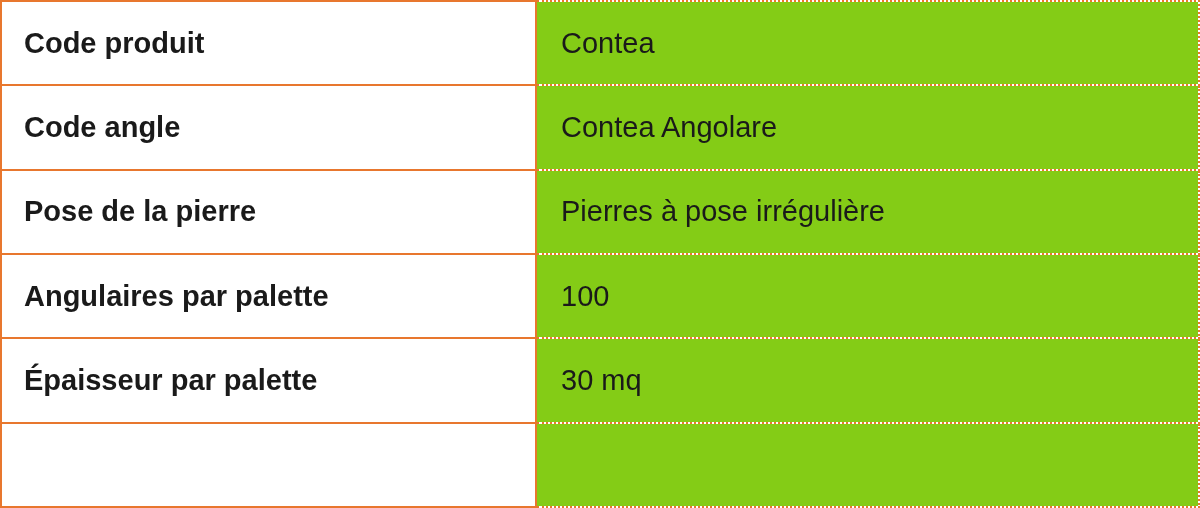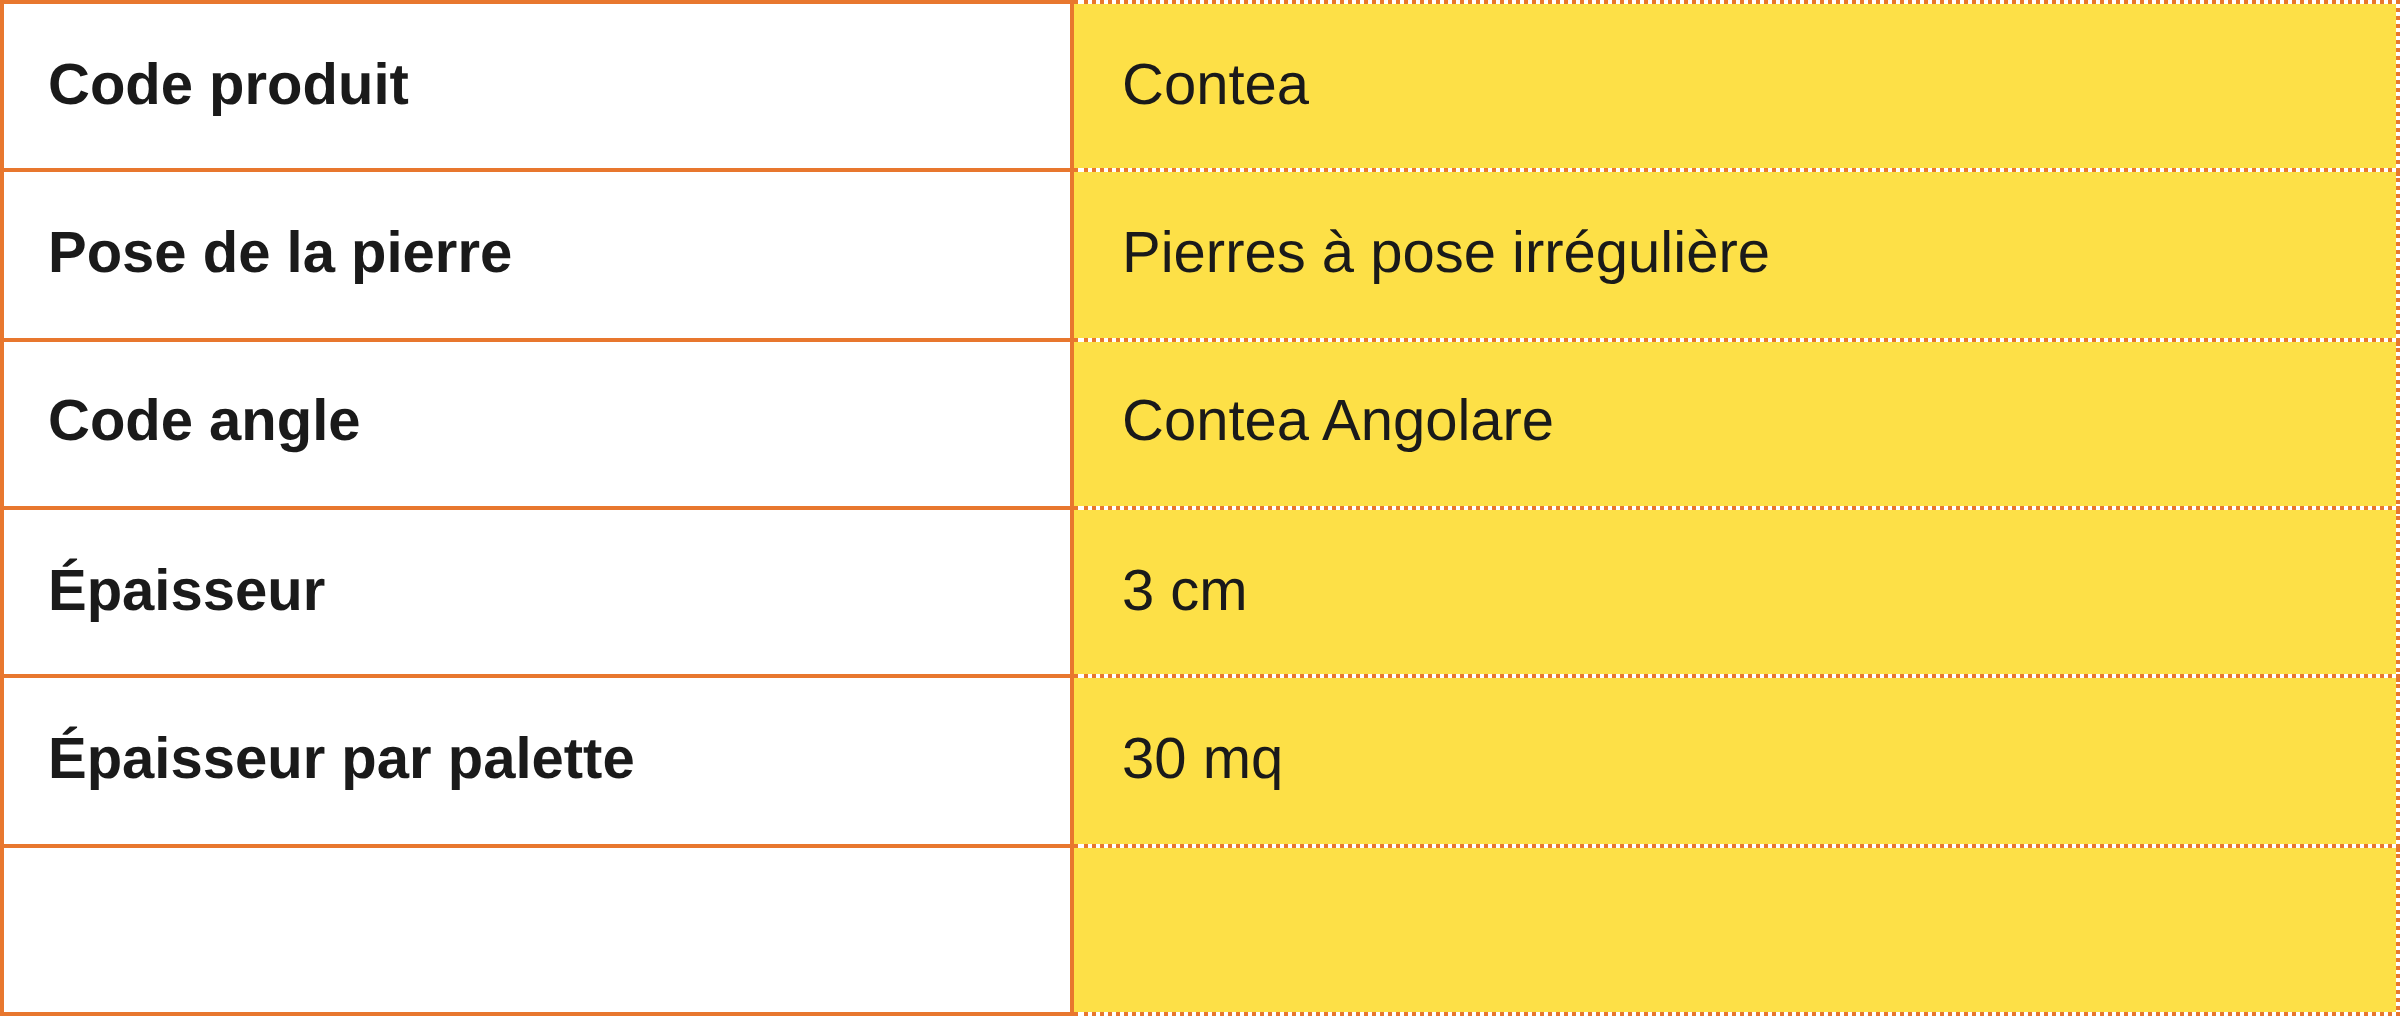--- a/index.html
+++ b/index.html
@@ -40,43 +40,43 @@
     box-sizing: border-box;
     border: 2px dotted #E8772E;
     border-left: none;
     padding: 0 0 0 24px;
     font-weight: normal;
     font-size: 29px;
     color: #1a1a1a;
     vertical-align: middle;
     white-space: nowrap;
     overflow: hidden;
-    background: #fde047;
+    background: #84cc16;
   }
 </style>
 </head>
 <body>
 
 <table class="spec-table">
   <tbody>
     <tr>
       <td class="label-cell">Code produit</td>
       <td class="value-cell">Contea</td>
     </tr>
     <tr>
+      <td class="label-cell">Code angle</td>
+      <td class="value-cell">Contea Angolare</td>
+    </tr>
+    <tr>
       <td class="label-cell">Pose de la pierre</td>
       <td class="value-cell">Pierres à pose irrégulière</td>
     </tr>
     <tr>
-      <td class="label-cell">Code angle</td>
-      <td class="value-cell">Contea Angolare</td>
-    </tr>
-    <tr>
-      <td class="label-cell">Épaisseur</td>
-      <td class="value-cell">3 cm</td>
+      <td class="label-cell">Angulaires par palette</td>
+      <td class="value-cell">100</td>
     </tr>
     <tr>
       <td class="label-cell">Épaisseur par palette</td>
       <td class="value-cell">30 mq</td>
     </tr>
     <tr>
       <td class="label-cell"></td>
       <td class="value-cell"></td>
     </tr>
   </tbody>

